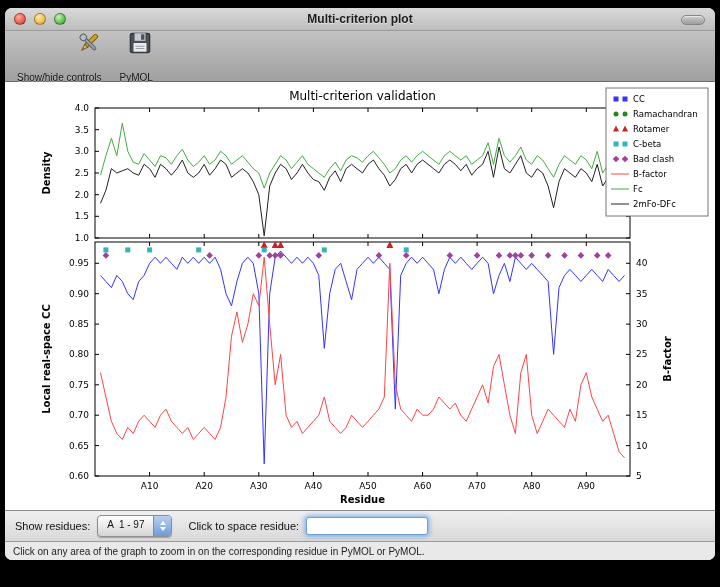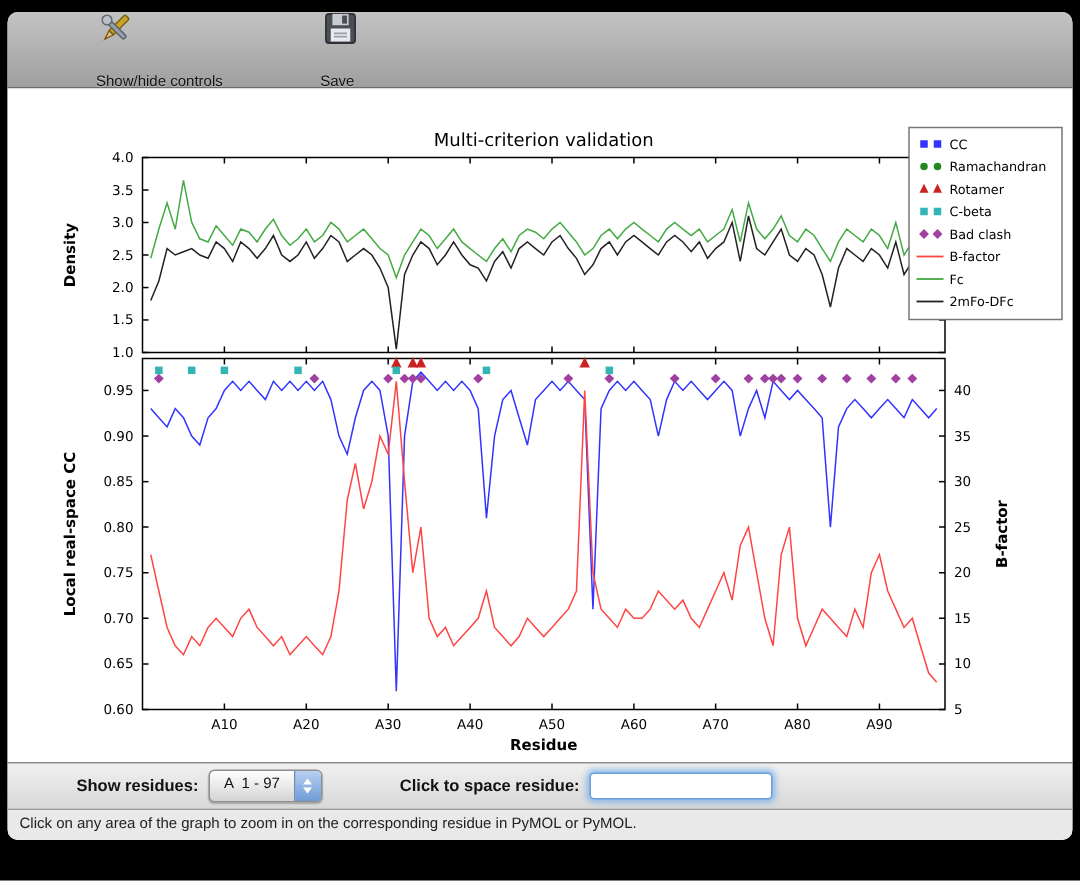--- a/index.html
+++ b/index.html
@@ -15,45 +15,54 @@
   .light.close{background:radial-gradient(circle at 35% 30%,#ffa99a,#ec5f54 60%,#b33a30);}
   .light.min{background:radial-gradient(circle at 35% 30%,#ffe9a8,#f5bf4f 60%,#c7953a);}
   .light.zoom{background:radial-gradient(circle at 35% 30%,#c9f0ba,#5fc454 60%,#3c9a34);}
   .title{position:absolute;left:0;right:0;text-align:center;font-size:12px;font-weight:bold;
          color:#1d1d1d;text-shadow:0 1px 0 rgba(255,255,255,.55);}
   .pill{position:absolute;right:10px;top:7px;width:22px;height:8px;border-radius:5px;
         background:linear-gradient(#cdcdcd,#9e9e9e);border:1px solid #868686;
         box-shadow:inset 0 1px 1px rgba(255,255,255,.6);}
   .toolbar{height:50px;flex:0 0 50px;background:linear-gradient(#c3c3c3,#9f9f9f);
            border-bottom:1px solid #6b6b6b;display:flex;align-items:center;padding-left:12px;gap:18px;}
-  .tool-btn{display:flex;flex-direction:column;align-items:flex-start;gap:12px;cursor:default;margin-left:47px;}
+  .tool-btn{display:flex;flex-direction:column;align-items:flex-end;gap:12px;cursor:default;}
   .tool-btn .lbl{font-size:10px;color:#111;text-shadow:0 1px 0 rgba(255,255,255,.4);}
   .plot-area{flex:1 1 auto;background:#fff;display:flex;justify-content:center;align-items:flex-end;padding-top:4px;}
   .plot-area svg text{font-family:"DejaVu Sans",sans-serif;fill:#000;}
   .controls{height:30px;flex:0 0 30px;background:linear-gradient(#f0f0f0,#d8d8d8);
             border-top:1px solid #8c8c8c;display:flex;align-items:center;padding-left:10px;font-size:11px;}
-  .ctl-label{font-weight:bold;color:#111;margin-right:7px;margin-left:36px;}
+  .ctl-label{font-weight:normal;color:#111;margin-right:7px;}
   .popup{display:flex;align-items:stretch;height:20px;border:1px solid #8e8e8e;border-radius:4px;
          background:linear-gradient(#ffffff,#d4d4d4);box-shadow:0 1px 1px rgba(0,0,0,.25);overflow:hidden;}
   .popup-label{padding:3px 9px 0 9px;font-size:10px;color:#111;white-space:pre;}
   .popup-stepper{width:17px;border-left:1px solid #6f8db8;background:linear-gradient(#b9d0f0,#6f9bd8);
                  display:flex;flex-direction:column;align-items:center;justify-content:center;gap:2px;}
   .tri-up{width:0;height:0;border-left:3px solid transparent;border-right:3px solid transparent;border-bottom:4px solid #fff;}
   .tri-down{width:0;height:0;border-left:3px solid transparent;border-right:3px solid transparent;border-top:4px solid #fff;}
   .zoom-wrap{margin-left:16px;display:flex;align-items:center;}
   .zoom-input{width:112px;height:16px;border:1px solid #6a9fd8;border-radius:3px;
               box-shadow:0 0 4px 2px rgba(110,170,235,.75);outline:none;font-size:11px;padding:0 4px;}
   .statusbar{height:20px;flex:0 0 20px;background:#e9e9e9;border-top:1px solid #9c9c9c;
              font-size:10px;color:#222;line-height:19px;padding-left:8px;}
 </style>
 </head>
 <body>
 
 <div class="window">
 
+  <div class="titlebar">
+    <div class="lights">
+      <div class="light close"></div>
+      <div class="light min"></div>
+      <div class="light zoom"></div>
+    </div>
+    <div class="title">Multi-criterion plot</div>
+    <div class="pill"></div>
+  </div>
 
   <div class="toolbar">
     <div class="tool-btn">
       <span>
         <svg width="26" height="26" viewBox="0 0 26 26">
           <g transform="rotate(45 13 13)">
             <rect x="11" y="2" width="4" height="15" rx="1" fill="#c9a227" stroke="#7a6113"></rect>
             <polygon points="11,17 15,17 13,23" fill="#e8c49a" stroke="#7a6113"></polygon>
             <polygon points="12.3,21 13.7,21 13,23" fill="#c0392b"></polygon>
           </g>
@@ -69,21 +78,21 @@
       <span>
         <svg width="26" height="26" viewBox="0 0 24 24">
           <rect x="3" y="3" width="18" height="18" rx="2" fill="#4a4f55" stroke="#2b2e33"></rect>
           <rect x="7" y="3" width="10" height="7" fill="#c8ccd2"></rect>
           <rect x="13" y="4" width="3" height="5" fill="#4a4f55"></rect>
           <rect x="6" y="12" width="12" height="8" fill="#e8eaee"></rect>
           <line x1="8" y1="15" x2="16" y2="15" stroke="#9aa0a8"></line>
           <line x1="8" y1="17" x2="16" y2="17" stroke="#9aa0a8"></line>
         </svg>
       </span>
-      <span class="lbl">Save</span>
+      <span class="lbl">PyMOL</span>
     </div>
   </div>
 
   <div class="plot-area">
     <div><svg width="700" height="420" viewBox="0 0 700 420">
           <rect x="85" y="22" width="535" height="130" fill="#fff" stroke="#000"></rect>
           <rect x="85" y="156" width="535" height="234" fill="#fff" stroke="#000"></rect>
           <text x="352.5" y="14" font-size="12" text-anchor="middle">Multi-criterion validation</text>
           <line x1="85" y1="22.0" x2="89" y2="22.0" stroke="#000"></line>
           <line x1="616" y1="22.0" x2="620" y2="22.0" stroke="#000"></line>

